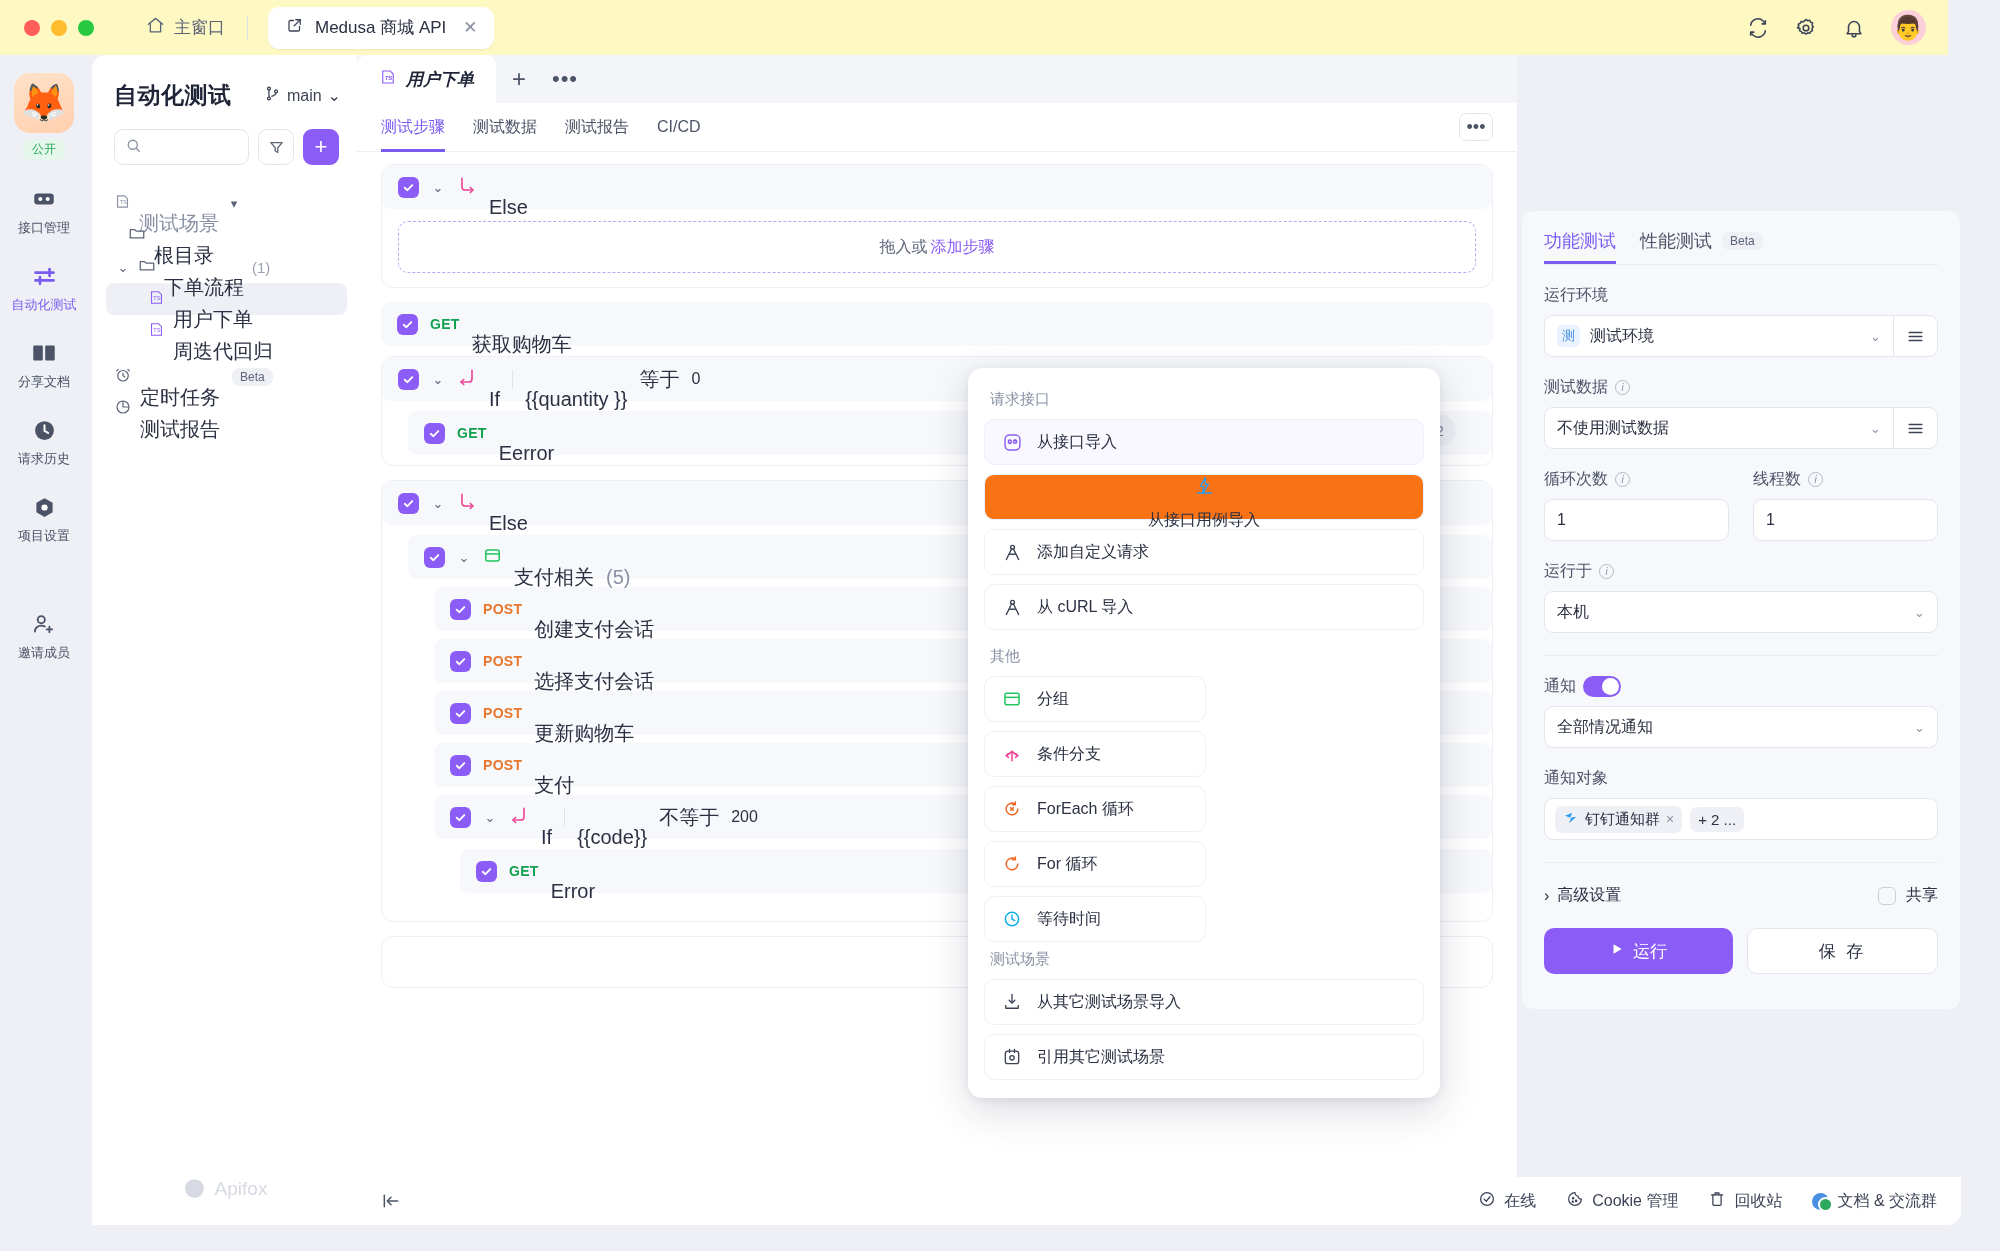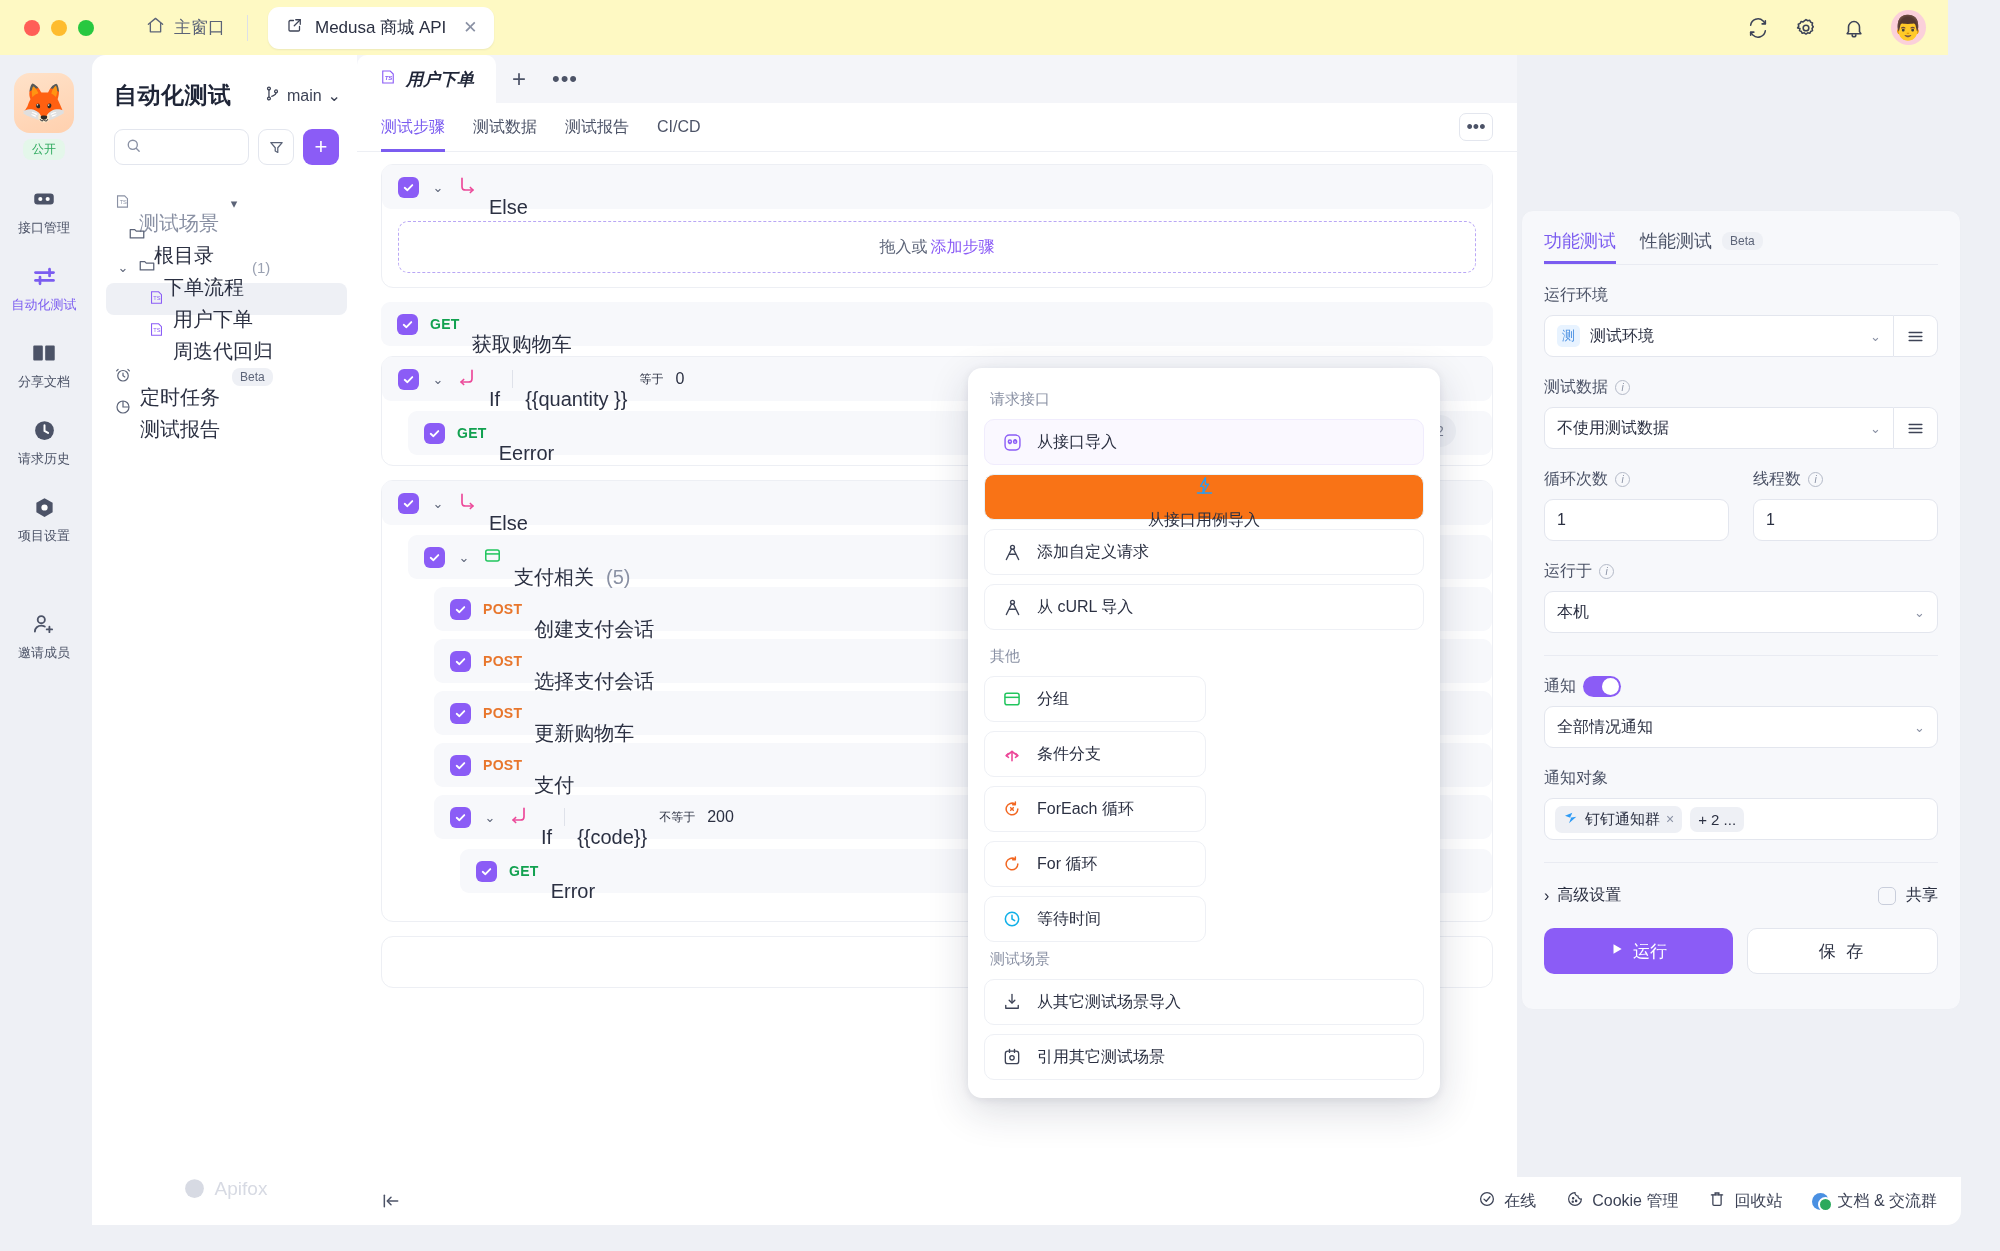--- a/index.html
+++ b/index.html
@@ -155,21 +155,21 @@
     display: flex; align-items: center; justify-content: center; flex: none; cursor: pointer;
   }
   .chk svg { display:block; }
   .caret { color: #5c6478; font-size: 13px; cursor: pointer; width: 14px; text-align:center; }
   .lbl { font-size: 20px; color: #2b3042; margin-top: 40px; }
   .lbl.gray { color: #8a91a4; }
   .verb { font-size: 14px; font-weight: 700; letter-spacing:.3px; }
   .verb.get { color: #12a150; }
   .verb.post { color: #e8762c; }
   .vbar { width:1px; height:18px; background:#dfe2ea; }
-  .cond-op { color:#2b3042; font-size:12px; }
+  .cond-op { color:#2b3042; font-size:20px; }
   .cond-val { color:#2b3042; font-size:16px; }
   .nest { padding: 10px 0 10px 26px; }
   .nest2 { padding: 8px 0 8px 26px; }
 
   .dropzone {
     margin: 12px 16px 14px 16px; height: 52px;
     border: 1px dashed #b9a7f5; border-radius: 10px;
     display: flex; align-items: center; justify-content: center; gap: 3px;
     font-size: 16px; color: #5c6478; background: #ffffff;
   }

